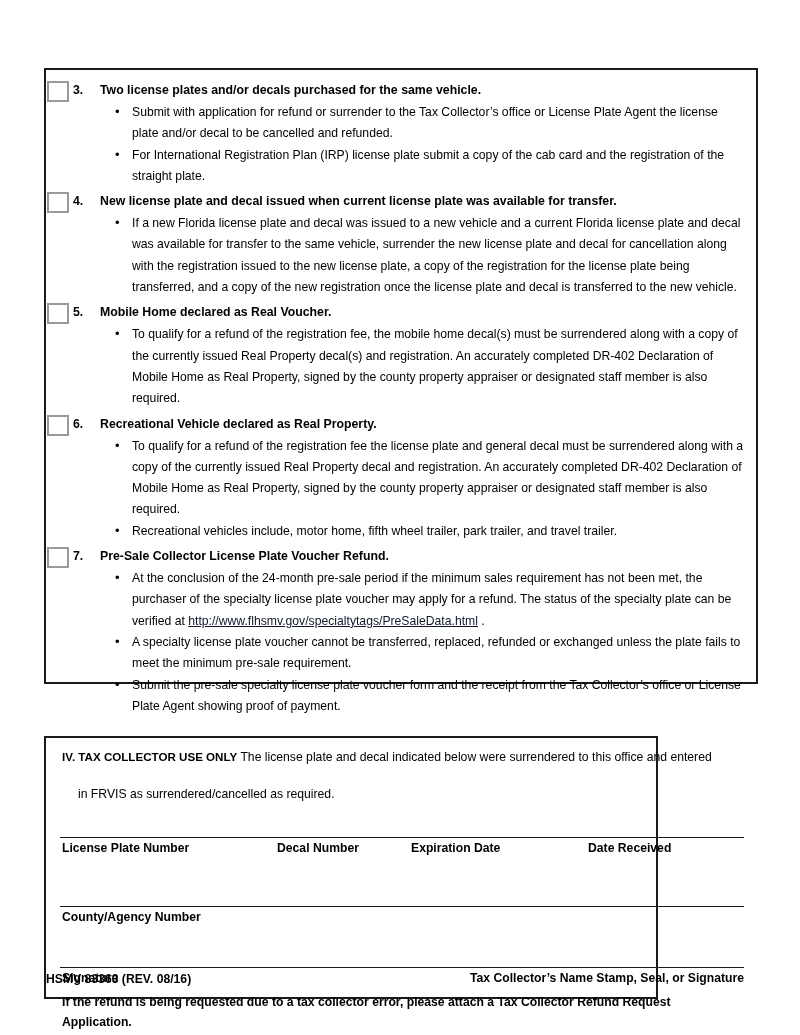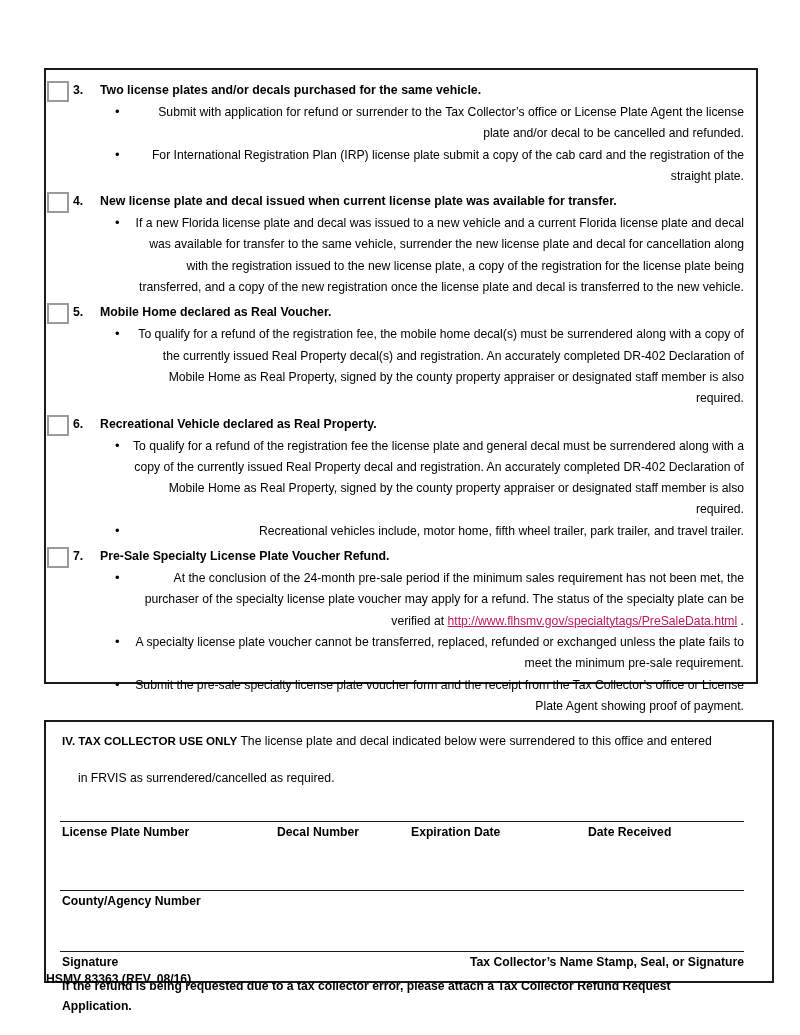--- a/index.html
+++ b/index.html
@@ -33,22 +33,22 @@
 
   #panel-reasons {
     left: 44px;
     top: 68px;
     width: 714px;
     height: 616px;
   }
 
   #panel-taxcollector {
     left: 44px;
-    top: 720px;
-    width: 730px;
+    top: 736px;
+    width: 614px;
     height: 263px;
   }
 
   
   .reason-item {
     position: relative;
     padding-left: 0;
   }
 
   .reason-head {
@@ -92,35 +92,35 @@
     margin: 0;
     padding: 0;
   }
 
   ul.bullets li {
     position: relative;
     margin: 0 0 0 57px;
     padding-left: 17px;
     font-size: 12.2px;
     line-height: 21.3px;
-    text-align: right;
+    text-align: left;
     padding-right: 4px;
   }
 
   ul.bullets li::before {
     content: "\2022";
     position: absolute;
     left: 0;
     top: -1px;
     font-size: 13px;
     line-height: 21.3px;
   }
 
   .link {
-    color: #be185d;
+    color: #0f172a;
   }
 
   
   #reasons-body {
     position: absolute;
     left: 12px;
     top: 10px;
     width: 690px;
   }
 
@@ -256,21 +256,21 @@
           <li>Recreational vehicles include, motor home, fifth wheel trailer, park trailer, and travel trailer.</li>
         </ul>
       </div>
 
       <div class="item-gap"></div>
 
       <div class="reason-item">
         <div class="reason-head">
           <span class="checkbox"></span>
           <span class="reason-num">7.</span>
-          <span class="reason-title">Pre-Sale Specialty License Plate Voucher Refund.</span>
+          <span class="reason-title">Pre-Sale Collector License Plate Voucher Refund.</span>
         </div>
         <ul class="bullets">
           <li><span>At the conclusion of the 24-month pre-sale period if the minimum sales requirement has not been met, the purchaser of the specialty license plate voucher may apply for a refund.  The status of the specialty plate can be verified at </span><a class="link" href="#">http://www.flhsmv.gov/specialtytags/PreSaleData.html</a><span> .</span></li>
           <li>A specialty license plate voucher cannot be transferred, replaced, refunded or exchanged unless the plate  fails to meet the minimum pre-sale requirement.</li>
           <li>Submit the pre-sale specialty license plate voucher form and the receipt from the Tax Collector’s office or License Plate Agent showing proof of payment.</li>
         </ul>
       </div>
 
     </div>
   </div>

